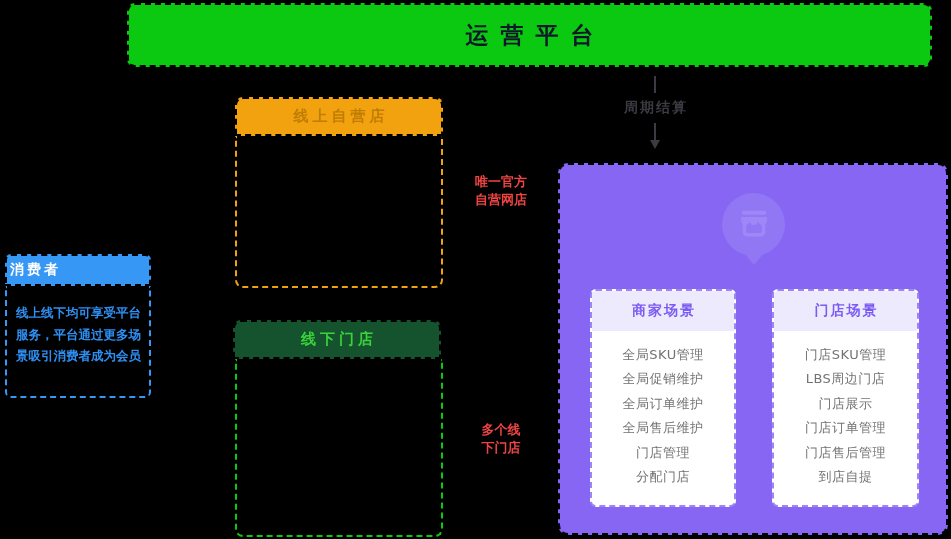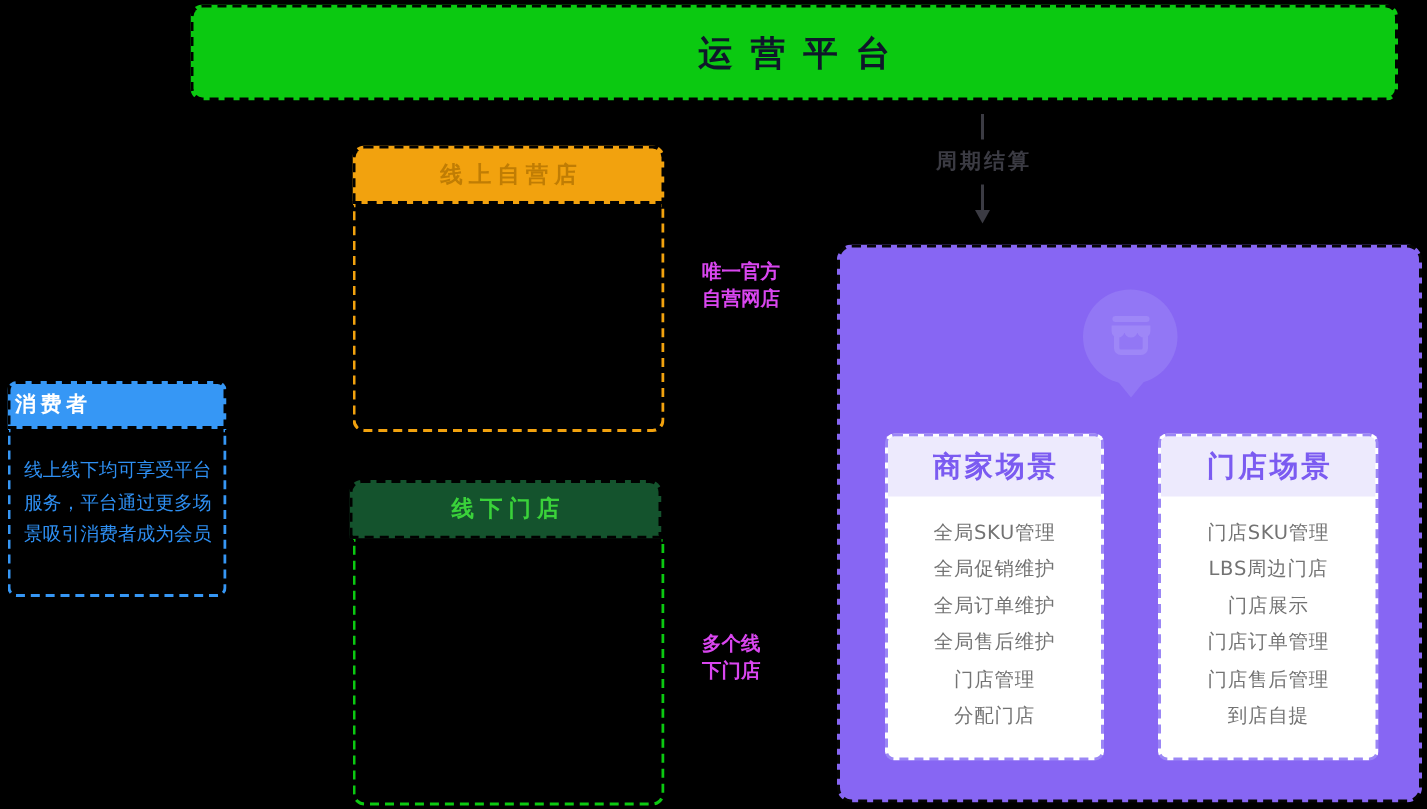--- a/index.html
+++ b/index.html
@@ -20,40 +20,40 @@
   .consumer-header {
     position:absolute; left:5px; top:254px; width:146px; height:32px;
     background:#3697f5; border:2px dashed #000; border-radius:6px 6px 0 0;
     display:flex; align-items:center; justify-content:flex-start;
     color:#fff; font-size:14px; font-weight:bold; letter-spacing:3px; text-indent:3px;
   }
   .consumer-body {
     position:absolute; left:5px; top:286px; width:146px; height:112px;
     border:2px dashed #3697f5; border-top:none; border-radius:0 0 6px 6px;
     padding:16px 8px 0 9px;
-    color:#2e8ff2; font-size:12.5px; font-weight:normal; line-height:21.5px;
+    color:#2e8ff2; font-size:12.5px; font-weight:bold; line-height:21.5px;
   }
 
   
   .box-header {
     position:absolute; width:208px; height:39px;
     border:2px dashed #000; border-radius:8px 8px 0 0;
     display:flex; align-items:center; justify-content:center;
     font-size:15px; font-weight:bold; letter-spacing:4px; text-indent:4px;
   }
   .online-header  { left:235px; top:97px;  background:#f2a20e; color:#c07d04; }
   .offline-header { left:233px; top:320px; background:#14532d; color:#3ad23a; }
   .box-body { position:absolute; left:235px; width:208px; border-style:dashed; border-width:2px; border-top:none; border-radius:0 0 8px 8px; }
   .online-body  { top:136px; height:152px; border-color:#f2a20e; }
   .offline-body { top:359px; height:178px; border-color:#0bc911; }
 
   
   .annotation {
-    position:absolute; width:66px; text-align:left;
-    color:#d946ef; font-size:13px; font-weight:bold; line-height:17.5px;
+    position:absolute; width:66px; text-align:center;
+    color:#ef4444; font-size:13px; font-weight:bold; line-height:17.5px;
   }
   .ann-online  { left:468px; top:173px; }
   .ann-offline { left:468px; top:421px; }
 
   
   .flow { position:absolute; display:flex; flex-direction:column; align-items:center; }
   .flow-settlement { left:612px; top:76px; width:86px; }
   .flow-onboarding { left:827px; top:82px; width:62px; }
   .vline { width:2.5px; background:#3b3b43; }
   .flow-label { color:#3b3b43; font-size:14px; font-weight:bold; letter-spacing:2px; text-indent:2px; margin:6px 0; white-space:nowrap; }
@@ -80,21 +80,21 @@
   .card {
     position:absolute; top:124px; height:218px; background:#fff;
     border:2px dashed #9b86f5; border-radius:6px;
     display:flex; flex-direction:column; overflow:hidden;
   }
   .card-merchant { left:30px;  width:146px; }
   .card-store    { left:212px; width:147px; }
   .card-header {
     height:40px; flex:0 0 40px; background:#edeafd; border-radius:4px 4px 0 0;
     display:flex; align-items:center; justify-content:center;
-    color:#7b5bf1; font-size:19px; font-weight:bold; letter-spacing:2px; text-indent:2px;
+    color:#7b5bf1; font-size:14px; font-weight:bold; letter-spacing:2px; text-indent:2px;
   }
   .card-list {
     flex:1; display:flex; flex-direction:column; justify-content:space-evenly;
     align-items:center; padding:8px 2px 12px;
     color:#737373; font-size:13px; letter-spacing:0.5px;
   }
   .card-list .list-item { white-space:nowrap; }
 </style>
 </head>
 <body>

